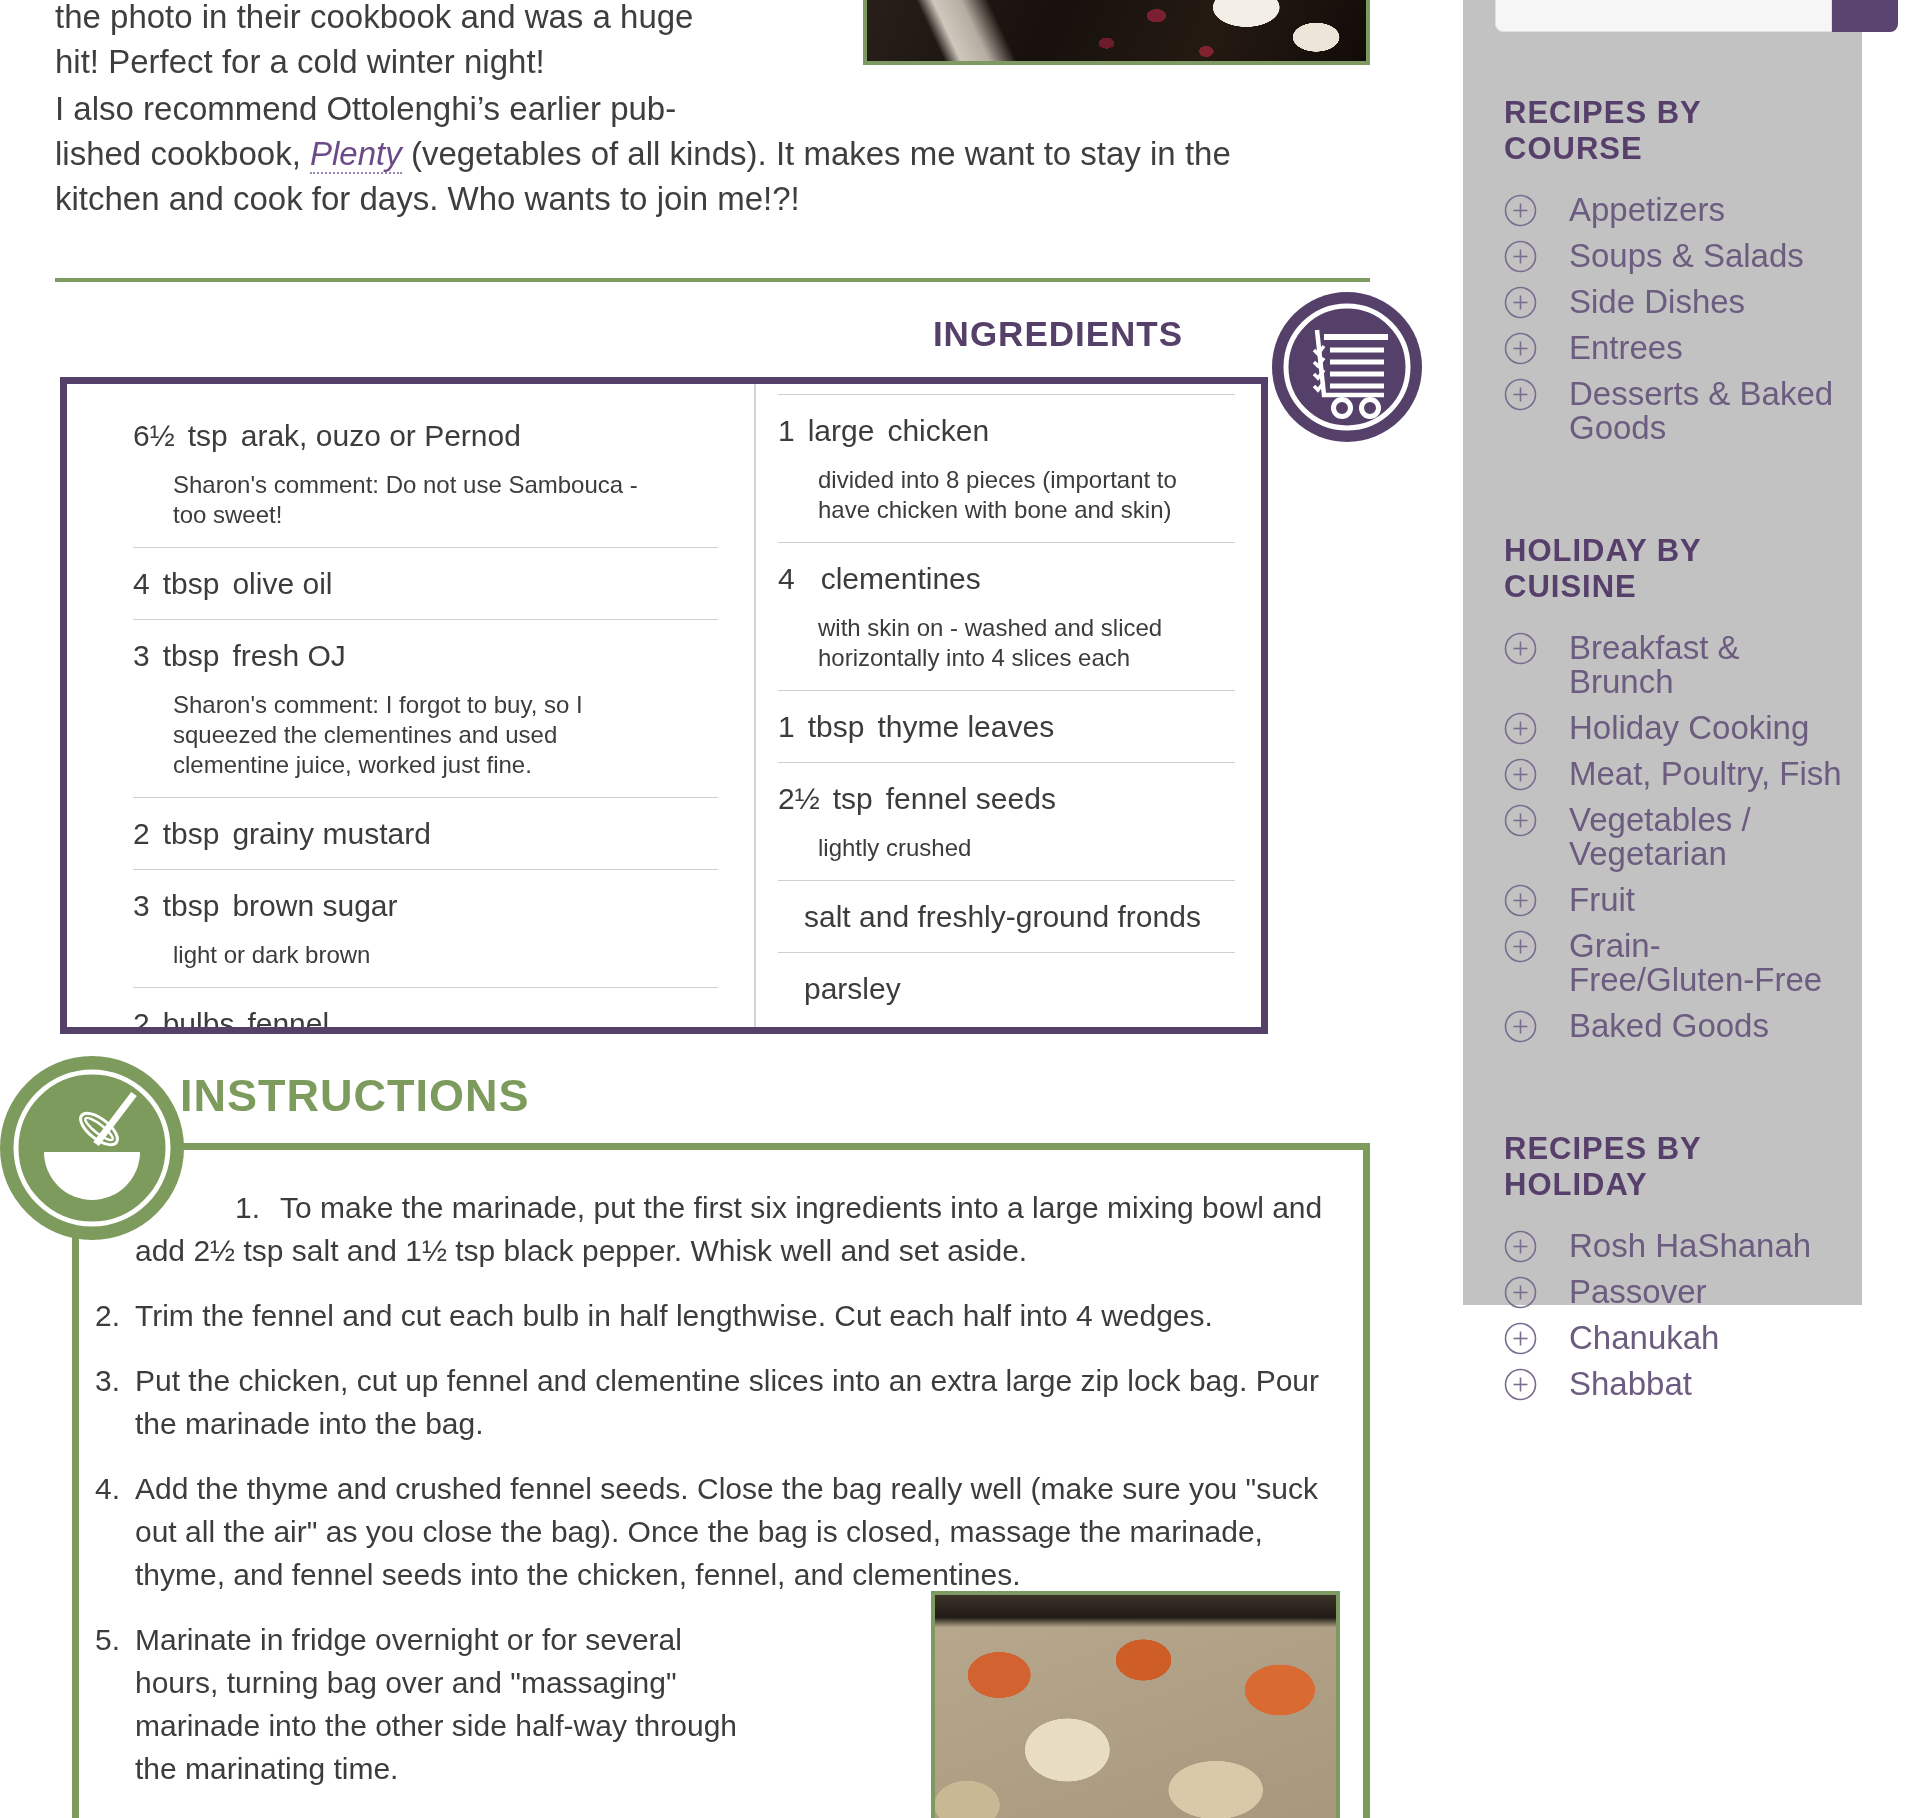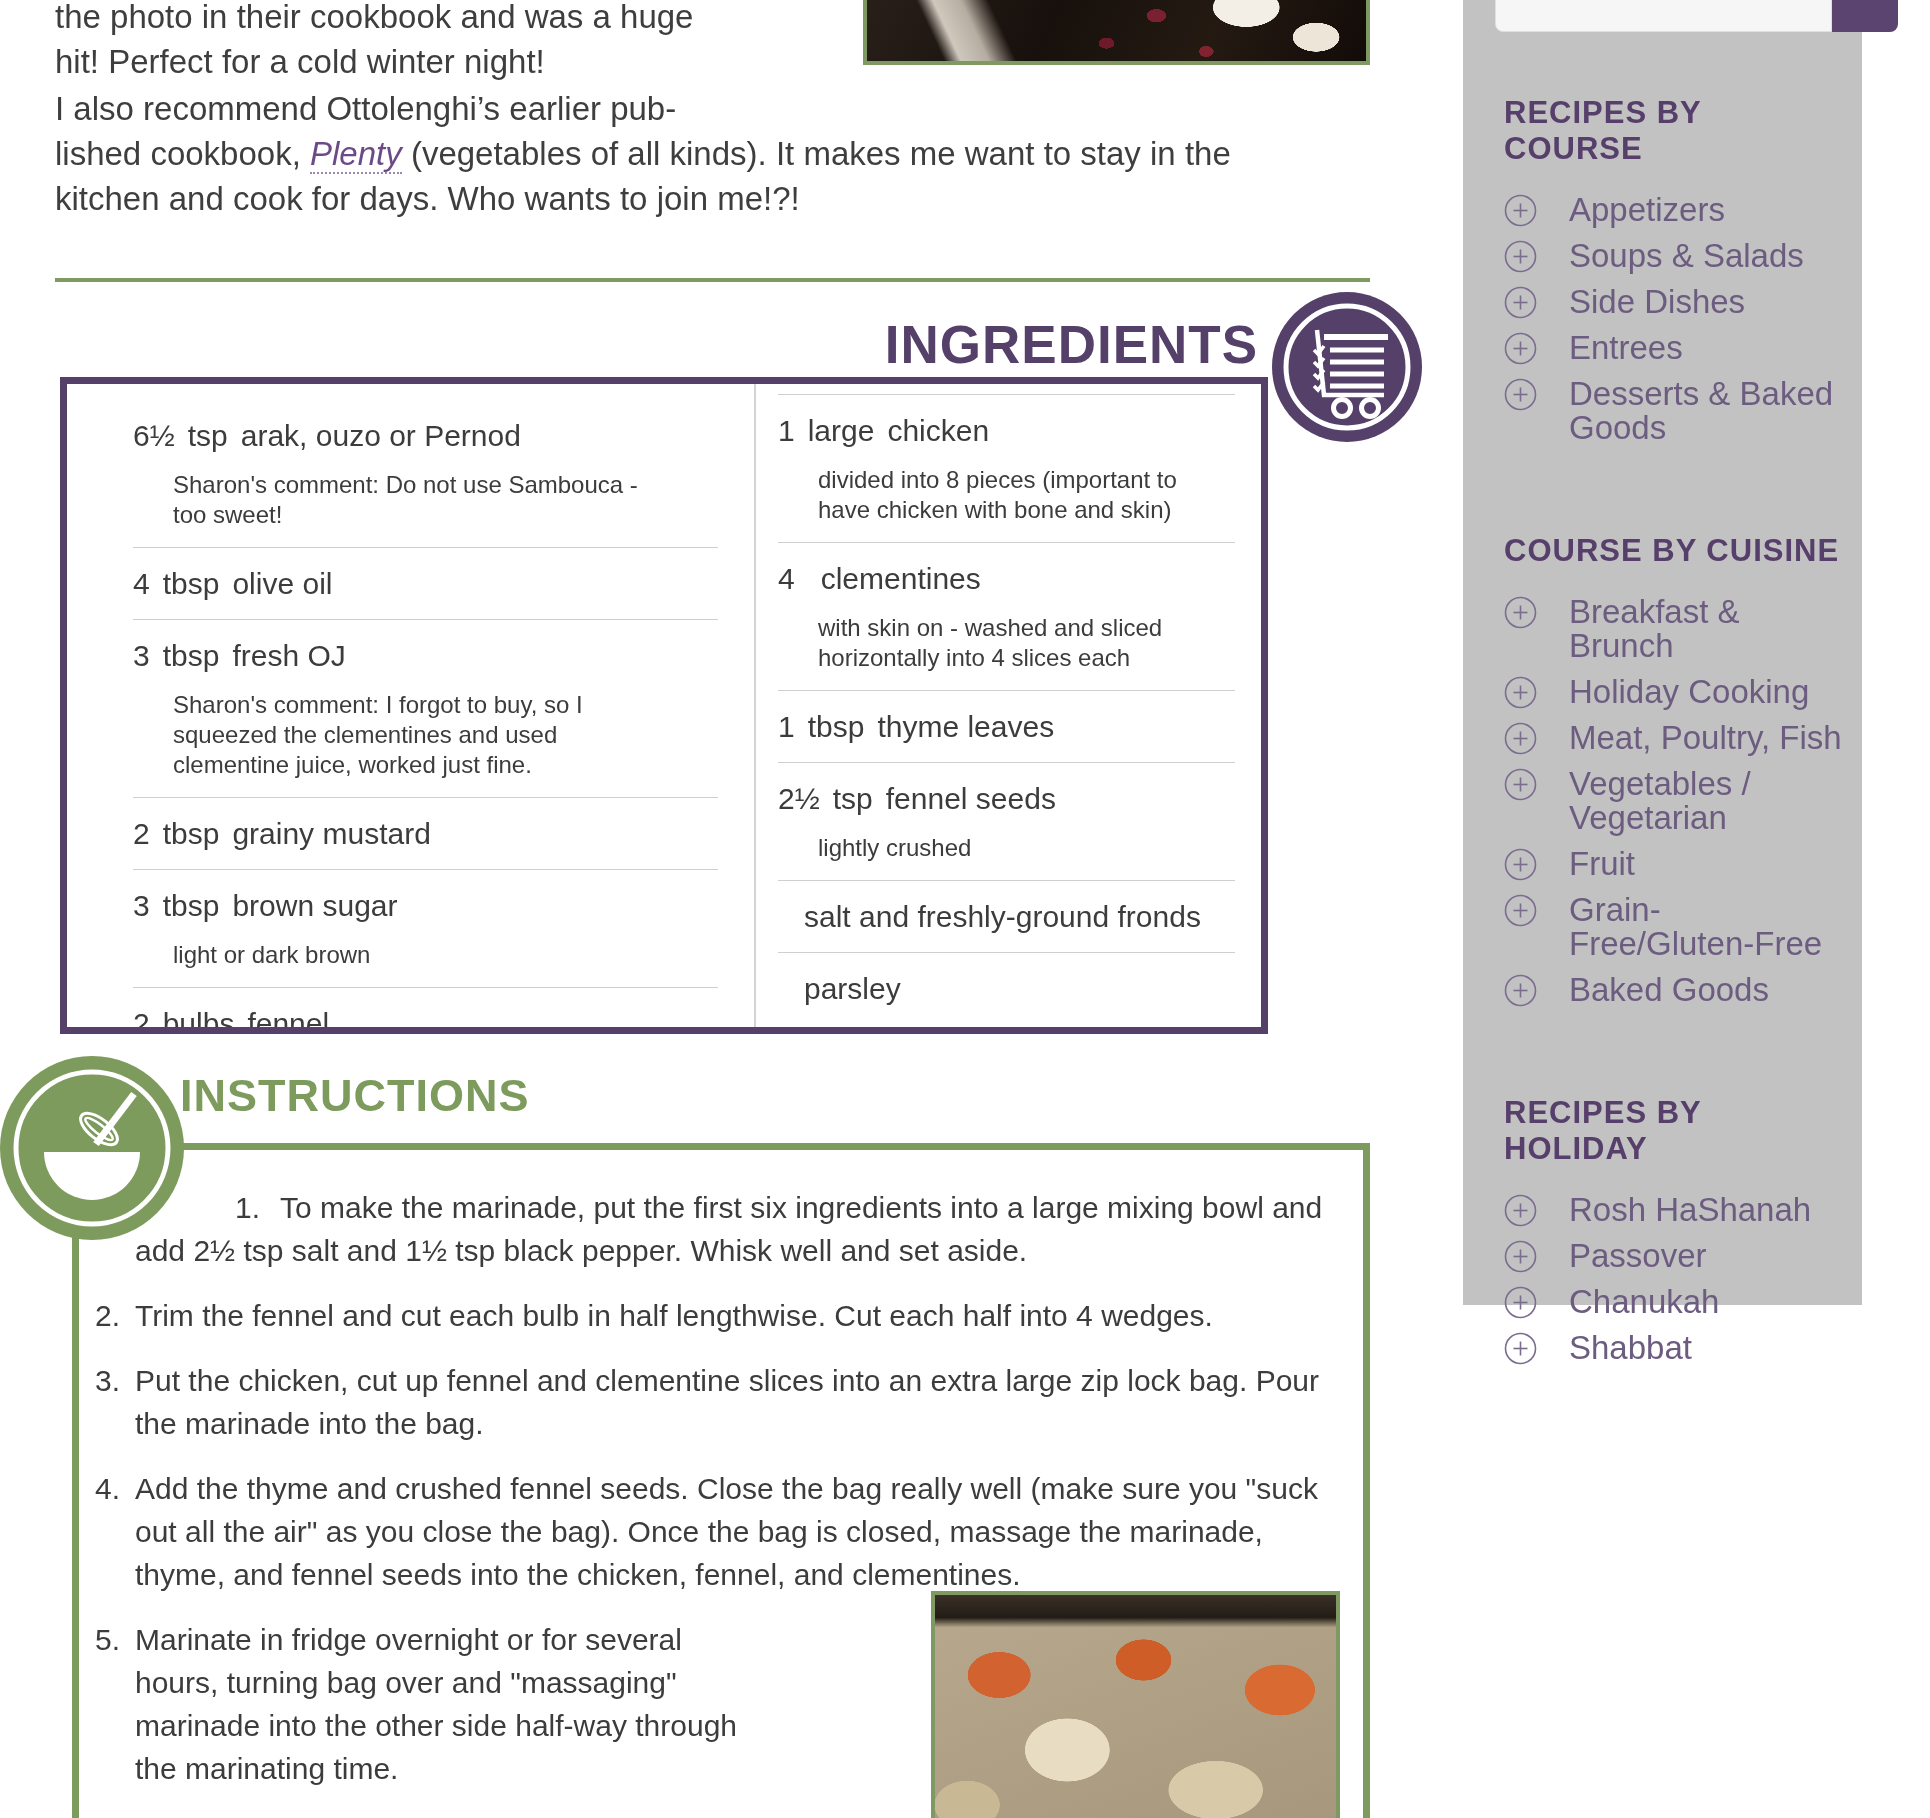--- a/index.html
+++ b/index.html
@@ -21,22 +21,22 @@
       radial-gradient(16px 11px at 58% 62%, #7a2030 0 60%, rgba(0,0,0,0) 61%),
       radial-gradient(13px 9px at 48% 85%, #6d1b2a 0 60%, rgba(0,0,0,0) 61%),
       radial-gradient(12px 9px at 68% 92%, #81222f 0 60%, rgba(0,0,0,0) 61%),
       linear-gradient(65deg, rgba(0,0,0,0) 14%, #cfc8bd 17%, #b5ada1 22%, rgba(0,0,0,0) 27%),
       linear-gradient(115deg, #2a211b 0%, #17100c 40%, #241a12 70%, #120b08 100%);}
 
   
   #green-hr{position:absolute;left:55px;top:278px;width:1315px;height:4px;background:#7e9a62;}
 
   
-  #ingredients-title{position:absolute;left:858px;top:314px;width:400px;text-align:right;
-    font-size:53px;font-weight:bold;color:#554069;letter-spacing:1px;}
+  #ingredients-title{position:absolute;left:858px;top:314px;width:400px;text-align:center;
+    font-size:35px;font-weight:bold;color:#554069;letter-spacing:1px;}
   #ingredients-box{position:absolute;left:60px;top:377px;width:1208px;height:657px;
     border:7px solid #554069;box-sizing:border-box;display:flex;align-items:stretch;overflow:hidden;background:#fff;padding-left:36px;}
   .ing-col{box-sizing:border-box;}
   #ing-col-left{width:653px;padding:16px 36px 0 30px;border-right:2px solid #d4d4d4;}
   #ing-col-right{flex:1;padding:10px 26px 0 22px;}
   .ing-row{padding:18px 0 17px;border-bottom:1px solid #cfcfcf;}
   #ing-col-left .ing-row:last-child{border-bottom:none;}
   #ing-col-right .ing-row:first-child{border-top:1px solid #cfcfcf;}
   .ing-main{display:flex;gap:13px;font-size:30px;color:#3c3c3c;line-height:36px;}
   .ing-note{font-size:24px;line-height:30px;color:#3c3c3c;padding-left:40px;margin-top:16px;max-width:470px;}
@@ -315,21 +315,21 @@
         <div class="side-item">
           <svg width="33" height="33" viewBox="0 0 33 33">
               <circle cx="16.5" cy="16.5" r="15" fill="none" stroke="#7b6d8e" stroke-width="1.6"></circle>
               <line x1="9.5" y1="16.5" x2="23.5" y2="16.5" stroke="#7b6d8e" stroke-width="1.6"></line>
               <line x1="16.5" y1="9.5" x2="16.5" y2="23.5" stroke="#7b6d8e" stroke-width="1.6"></line>
             </svg>
           <span>Desserts &amp; Baked Goods</span>
         </div>
       </div>
 
-      <div class="side-header">COURSE BY CUISINE</div>
+      <div class="side-header">HOLIDAY BY CUISINE</div>
       <div class="side-list" id="sec-cuisine">
         <div class="side-item">
           <svg width="33" height="33" viewBox="0 0 33 33">
               <circle cx="16.5" cy="16.5" r="15" fill="none" stroke="#7b6d8e" stroke-width="1.6"></circle>
               <line x1="9.5" y1="16.5" x2="23.5" y2="16.5" stroke="#7b6d8e" stroke-width="1.6"></line>
               <line x1="16.5" y1="9.5" x2="16.5" y2="23.5" stroke="#7b6d8e" stroke-width="1.6"></line>
             </svg>
           <span>Breakfast &amp; Brunch</span>
         </div>
         <div class="side-item">

